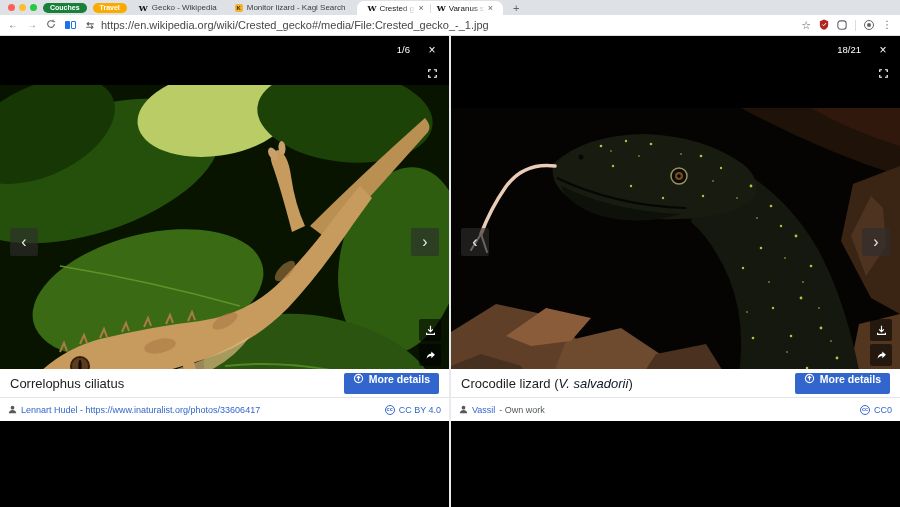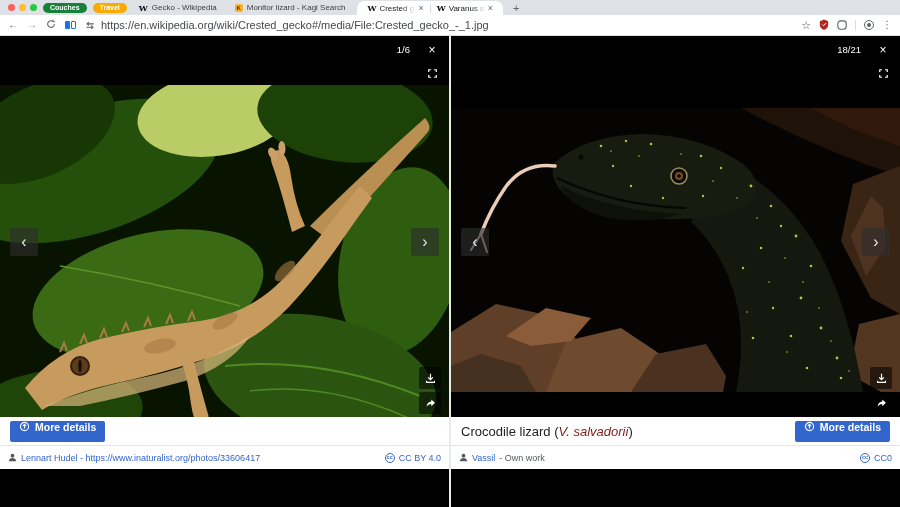--- a/index.html
+++ b/index.html
@@ -43,39 +43,39 @@
   .toolbar-right { display:flex; align-items:center; gap:8px; }
   .tb-sep { width:1px; height:11px; background:#dadce0; }
   .avatar { width:10px; height:10px; border-radius:50%; border:1px solid #5f6368;
     display:flex; align-items:center; justify-content:center; }
   .avatar i { width:4px; height:4px; border-radius:50%; background:#5f6368; display:block; }
 
   
   .content { flex:1; display:flex; background:#000; }
   .pane { width:449px; display:flex; flex-direction:column; }
   .pane-divider { width:2px; background:#e8eaed; }
-  .viewer { position:relative; height:381px; background:#4c1d95; overflow:hidden; flex:0 0 auto; }
+  .viewer { position:relative; height:333px; background:#4c1d95; overflow:hidden; flex:0 0 auto; }
   .viewer svg.photo { display:block; }
 
   .counter { position:absolute; top:6px; right:34px; background:rgba(0,0,0,.55);
     color:#fff; font-size:9.5px; padding:2px 5px; border-radius:2px; }
   .ctl { position:absolute; display:flex; align-items:center; justify-content:center;
     background:rgba(0,0,0,.45); border:none; color:#fff; border-radius:2px; cursor:default; }
   .close-btn { top:5px; right:8px; width:18px; height:18px; font-size:12px; }
   .fs-btn { top:28px; right:8px; width:18px; height:18px; }
   .nav-btn { top:192px; width:28px; height:28px; font-size:16px; color:#e8e8e8;
     background:rgba(45,45,45,.62); }
   .nav-btn.prev { left:10px; } .nav-btn.next { right:10px; }
   .dl-btn { bottom:28px; right:8px; width:22px; height:22px; background:rgba(0,0,0,.55); }
   .share-btn { bottom:3px; right:8px; width:22px; height:22px; background:rgba(0,0,0,.55); }
 
   .caption { height:28px; background:#fff; display:flex; align-items:center;
     padding:0 10px; flex:0 0 auto; }
   .title { flex:1; font-size:13px; color:#222; white-space:nowrap; overflow:hidden; }
-  .title .taxon { color:#7f1d1d; font-style:italic; text-decoration:none; }
+  .title .taxon { color:#0f172a; font-style:italic; text-decoration:none; }
   .more-btn { background:#3366cc; color:#fff; border:none; border-radius:2px; height:21px;
     padding:0 9px; font-size:10.5px; font-weight:bold; display:flex; align-items:flex-start;
     gap:5px; font-family:inherit; }
   .attrib { height:24px; background:#fff; border-top:1px solid #e3e5e8; display:flex;
     align-items:center; padding:0 8px; gap:4px; font-size:9px; color:#54595d; flex:0 0 auto; }
   .attrib a { color:#3366cc; text-decoration:none; white-space:nowrap; }
   .flex-spacer { flex:1; }
   .cc-ring { width:10px; height:10px; border:1px solid #3366cc; border-radius:50%;
     color:#3366cc; font-size:5.5px; font-weight:bold; display:flex; align-items:center;
     justify-content:center; line-height:1; }
@@ -215,20 +215,21 @@
             <path d="M7 1v7M4 5.5 7 8.5 10 5.5M2 10v2h10v-2"></path>
           </svg>
         </button>
         <button class="ctl share-btn">
           <svg width="11" height="11" viewBox="0 0 14 14" fill="#fff">
             <path d="M8 2v2.6C4.5 5 2.5 7.4 2 11c1.6-2.2 3.4-3.3 6-3.4V10.4L12.6 6.2 8 2z"></path>
           </svg>
         </button>
       </div>
       <div class="caption">
+        <div class="title"><span>Correlophus ciliatus</span><a class="taxon"></a><span></span></div>
         <button class="more-btn">
           <svg width="11" height="11" viewBox="0 0 14 14" fill="none" stroke="#fff" stroke-width="1.4">
             <circle cx="7" cy="7" r="5.2"></circle>
               <path d="M7 9.5V4.5M4.8 6.5 7 4.3l2.2 2.2"></path>
           </svg>
           <span>More details</span>
         </button>
       </div>
       <div class="attrib">
         <svg width="9" height="9" viewBox="0 0 12 12" fill="#54595d">

